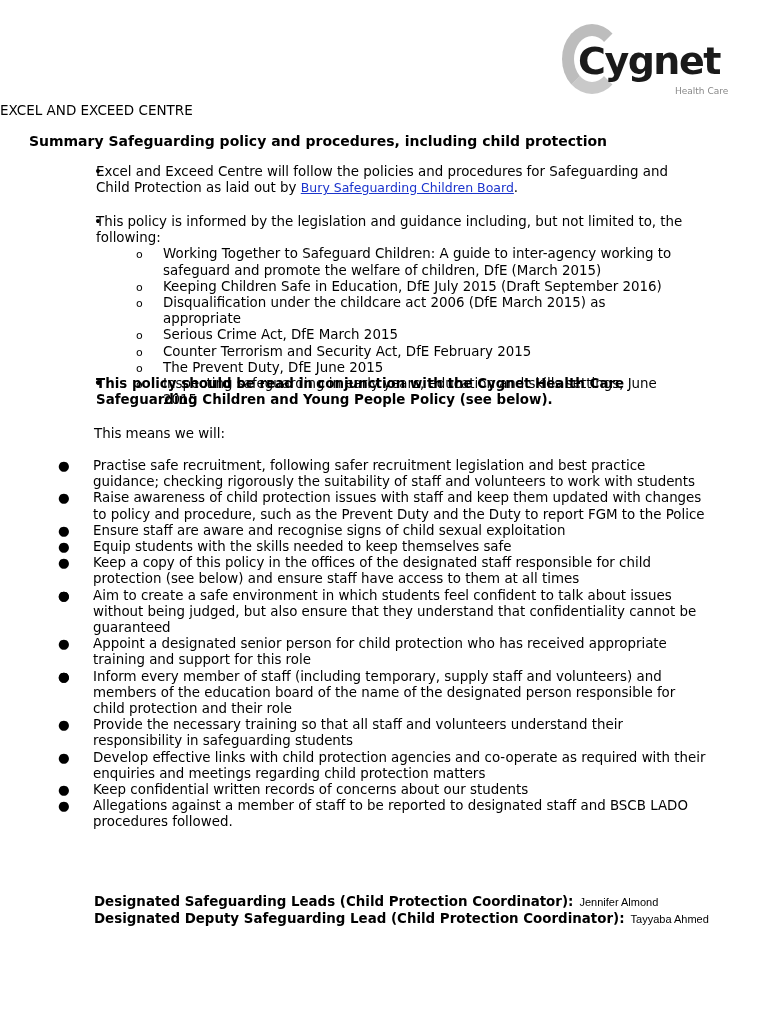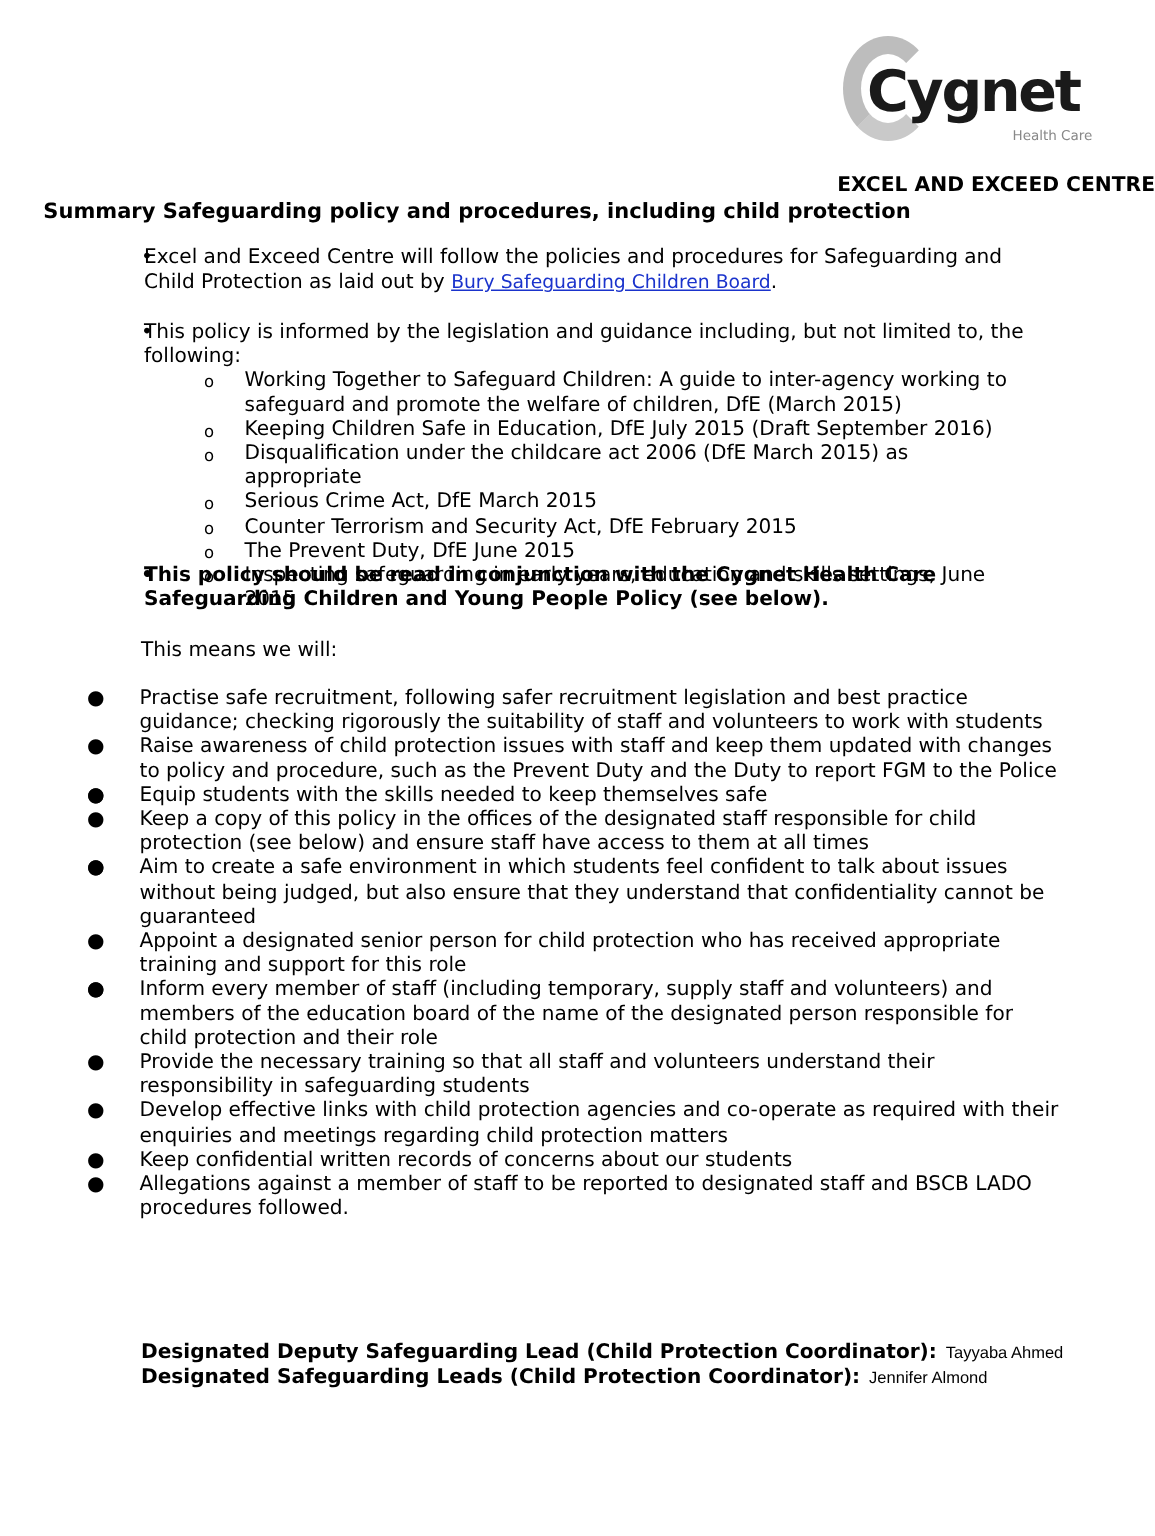--- a/index.html
+++ b/index.html
@@ -6,22 +6,22 @@
   body { width:770px; height:1024px; position:relative; overflow:hidden;
          font-family:"DejaVu Sans", sans-serif; color:#000; }
   .logo { position:absolute; left:558px; top:18px; width:180px; height:80px; }
   .logo .swirl { position:absolute; left:4px; top:6px; width:60px; height:70px;
         border-radius:50%; border:12px solid #bdbdbd; border-right-color:transparent;
         border-bottom-color:#c9c9c9; box-sizing:border-box; }
   .logo .wordmark { position:absolute; left:20px; top:24px; font-family:"DejaVu Sans", sans-serif;
         font-weight:bold; font-size:38px; letter-spacing:-1.5px; color:#1a1a1a; line-height:1; }
   .logo .sub { position:absolute; left:117px; top:68px; font-size:9px; color:#888; }
 
-  .title { position:absolute; left:0; width:770px; top:102px; text-align:right;
-           font-weight:bold; font-size:13.5px;margin-top:13px; }
+  .title { position:absolute; left:0; width:770px; top:102px; text-align:left;
+           font-weight:normal; font-size:13.5px; }
   .subtitle { position:absolute; left:0; width:616px; top:133px; text-align:center;
            font-weight:bold; font-size:14px; padding-left:20px; box-sizing:border-box; }
 
   .txt { font-size:13.4px; line-height:16.2px; }
   .b1 { position:absolute; left:96px; width:590px; }
   .b1 .dot { position:absolute; left:-2px; top:0; }
   .b1 .body { }
   .sub-list { margin:0; padding:0; list-style:none; }
   .sub-list li { position:relative; padding-left:47px; margin-left:20px; }
   .sub-list li .o { position:absolute; left:20px; top:1px; font-size:11px; }
@@ -71,30 +71,30 @@
 <div class="b1 txt bold" style="top:376px;">
   <span class="dot">•</span>
   <div class="body">This policy should be read in conjunction with the Cygnet Health Care Safeguarding Children and Young People Policy (see below).</div>
 </div>
 
 <div class="means txt">This means we will:</div>
 
 <ul class="main-list txt">
   <li><span class="dot">●</span><span>Practise safe recruitment, following safer recruitment legislation and best practice guidance; checking rigorously the suitability of staff and volunteers to work with students</span></li>
   <li><span class="dot">●</span><span>Raise awareness of child protection issues with staff and keep them updated with changes to policy and procedure, such as the Prevent Duty and the Duty to report FGM to the Police</span></li>
-  <li><span class="dot">●</span></li>
+  <li><span class="dot">●</span><span>Ensure staff are aware and recognise signs of child sexual exploitation</span></li>
   <li><span class="dot">●</span><span>Equip students with the skills needed to keep themselves safe</span></li>
   <li><span class="dot">●</span><span>Keep a copy of this policy in the offices of the designated staff responsible for child protection (see below) and ensure staff have access to them at all times</span></li>
   <li><span class="dot">●</span></li>
   <li><span class="dot">●</span><span>Aim to create a safe environment in which students feel confident to talk about issues without being judged, but also ensure that they understand that confidentiality cannot be guaranteed</span></li>
   <li><span class="dot">●</span><span>Appoint a designated senior person for child protection who has received appropriate training and support for this role</span></li>
   <li><span class="dot">●</span></li>
   <li><span class="dot">●</span><span>Inform every member of staff (including temporary, supply staff and volunteers) and members of the education board of the name of the designated person responsible for child protection and their role</span></li>
   <li><span class="dot">●</span><span>Provide the necessary training so that all staff and volunteers understand their responsibility in safeguarding students</span></li>
   <li><span class="dot">●</span><span>Develop effective links with child protection agencies and co-operate as required with their enquiries and meetings regarding child protection matters</span></li>
   <li><span class="dot">●</span><span>Keep confidential written records of concerns about our students</span></li>
   <li><span class="dot">●</span><span>Allegations against a member of staff to be reported to designated staff and BSCB LADO procedures followed.</span></li>
 </ul>
 
 <div class="leads">
+  <div><span class="bold">Designated Safeguarding Leads (Child Protection Coordinator):</span><span class="name">Jennifer Almond</span></div>
   <div><span class="bold">Designated Deputy Safeguarding Lead (Child Protection Coordinator):</span><span class="name">Tayyaba Ahmed</span></div>
-  <div><span class="bold">Designated Safeguarding Leads (Child Protection Coordinator):</span><span class="name">Jennifer Almond</span></div>
 </div>
 
 </body></html>

